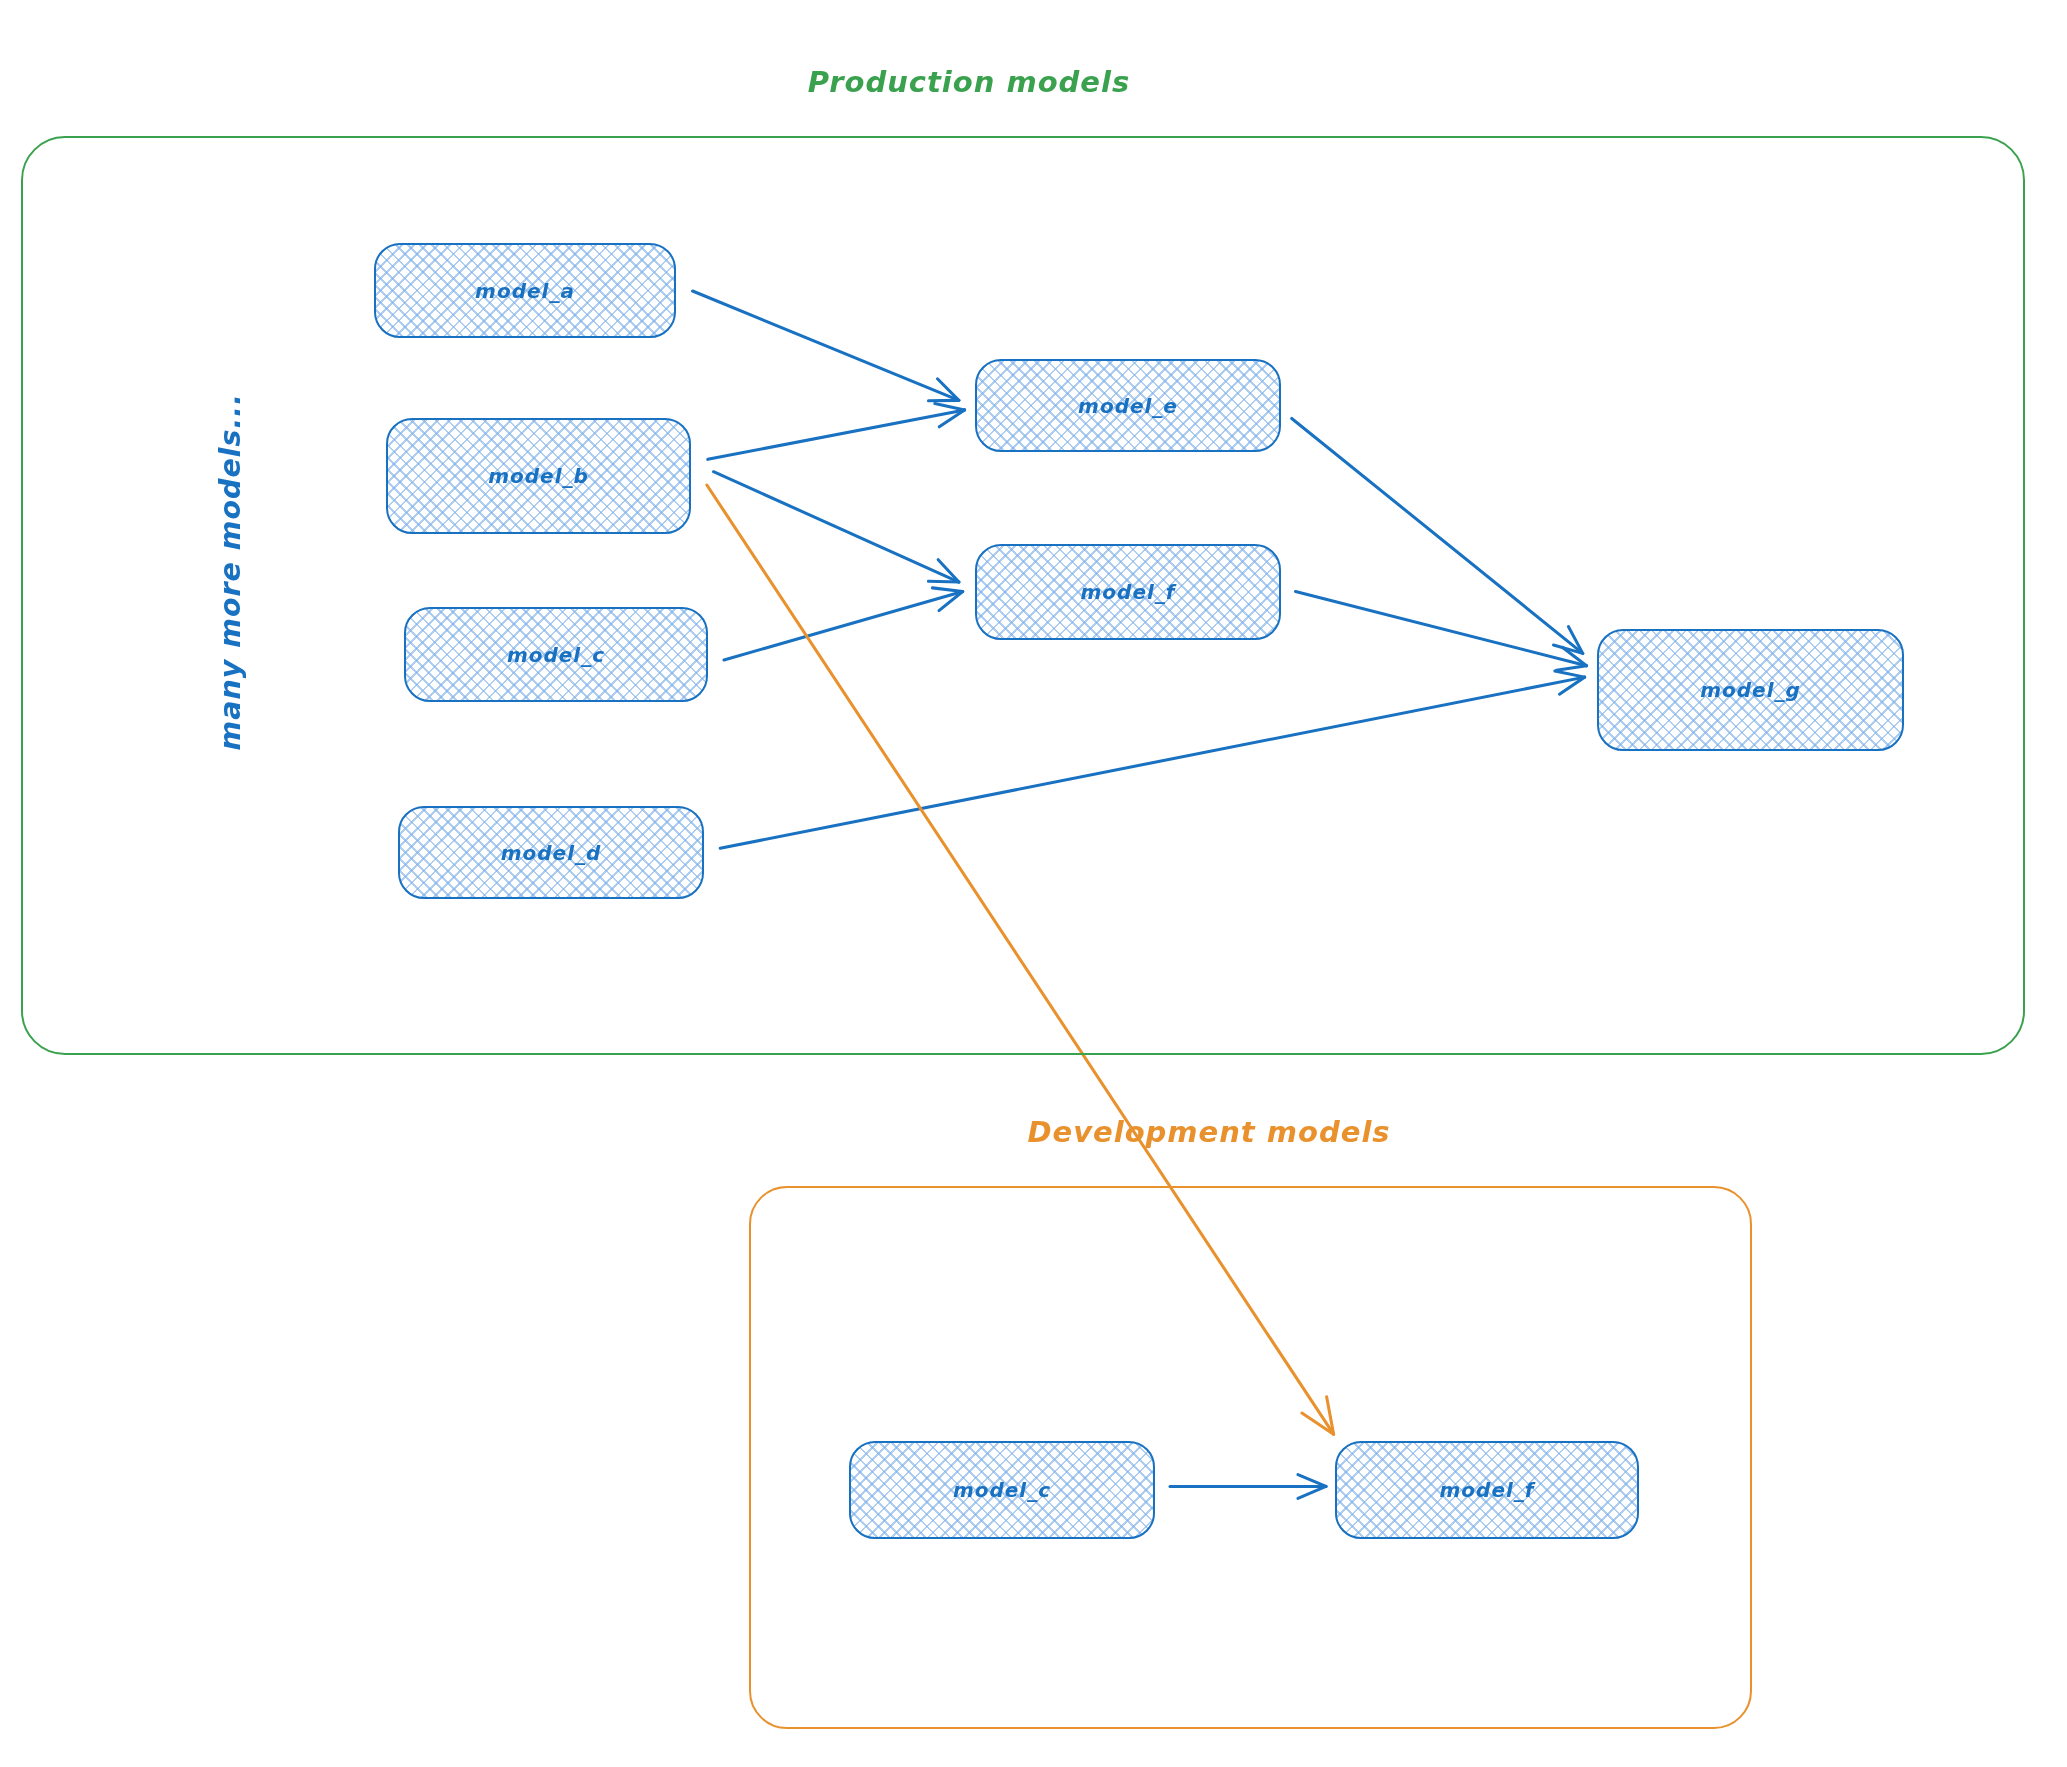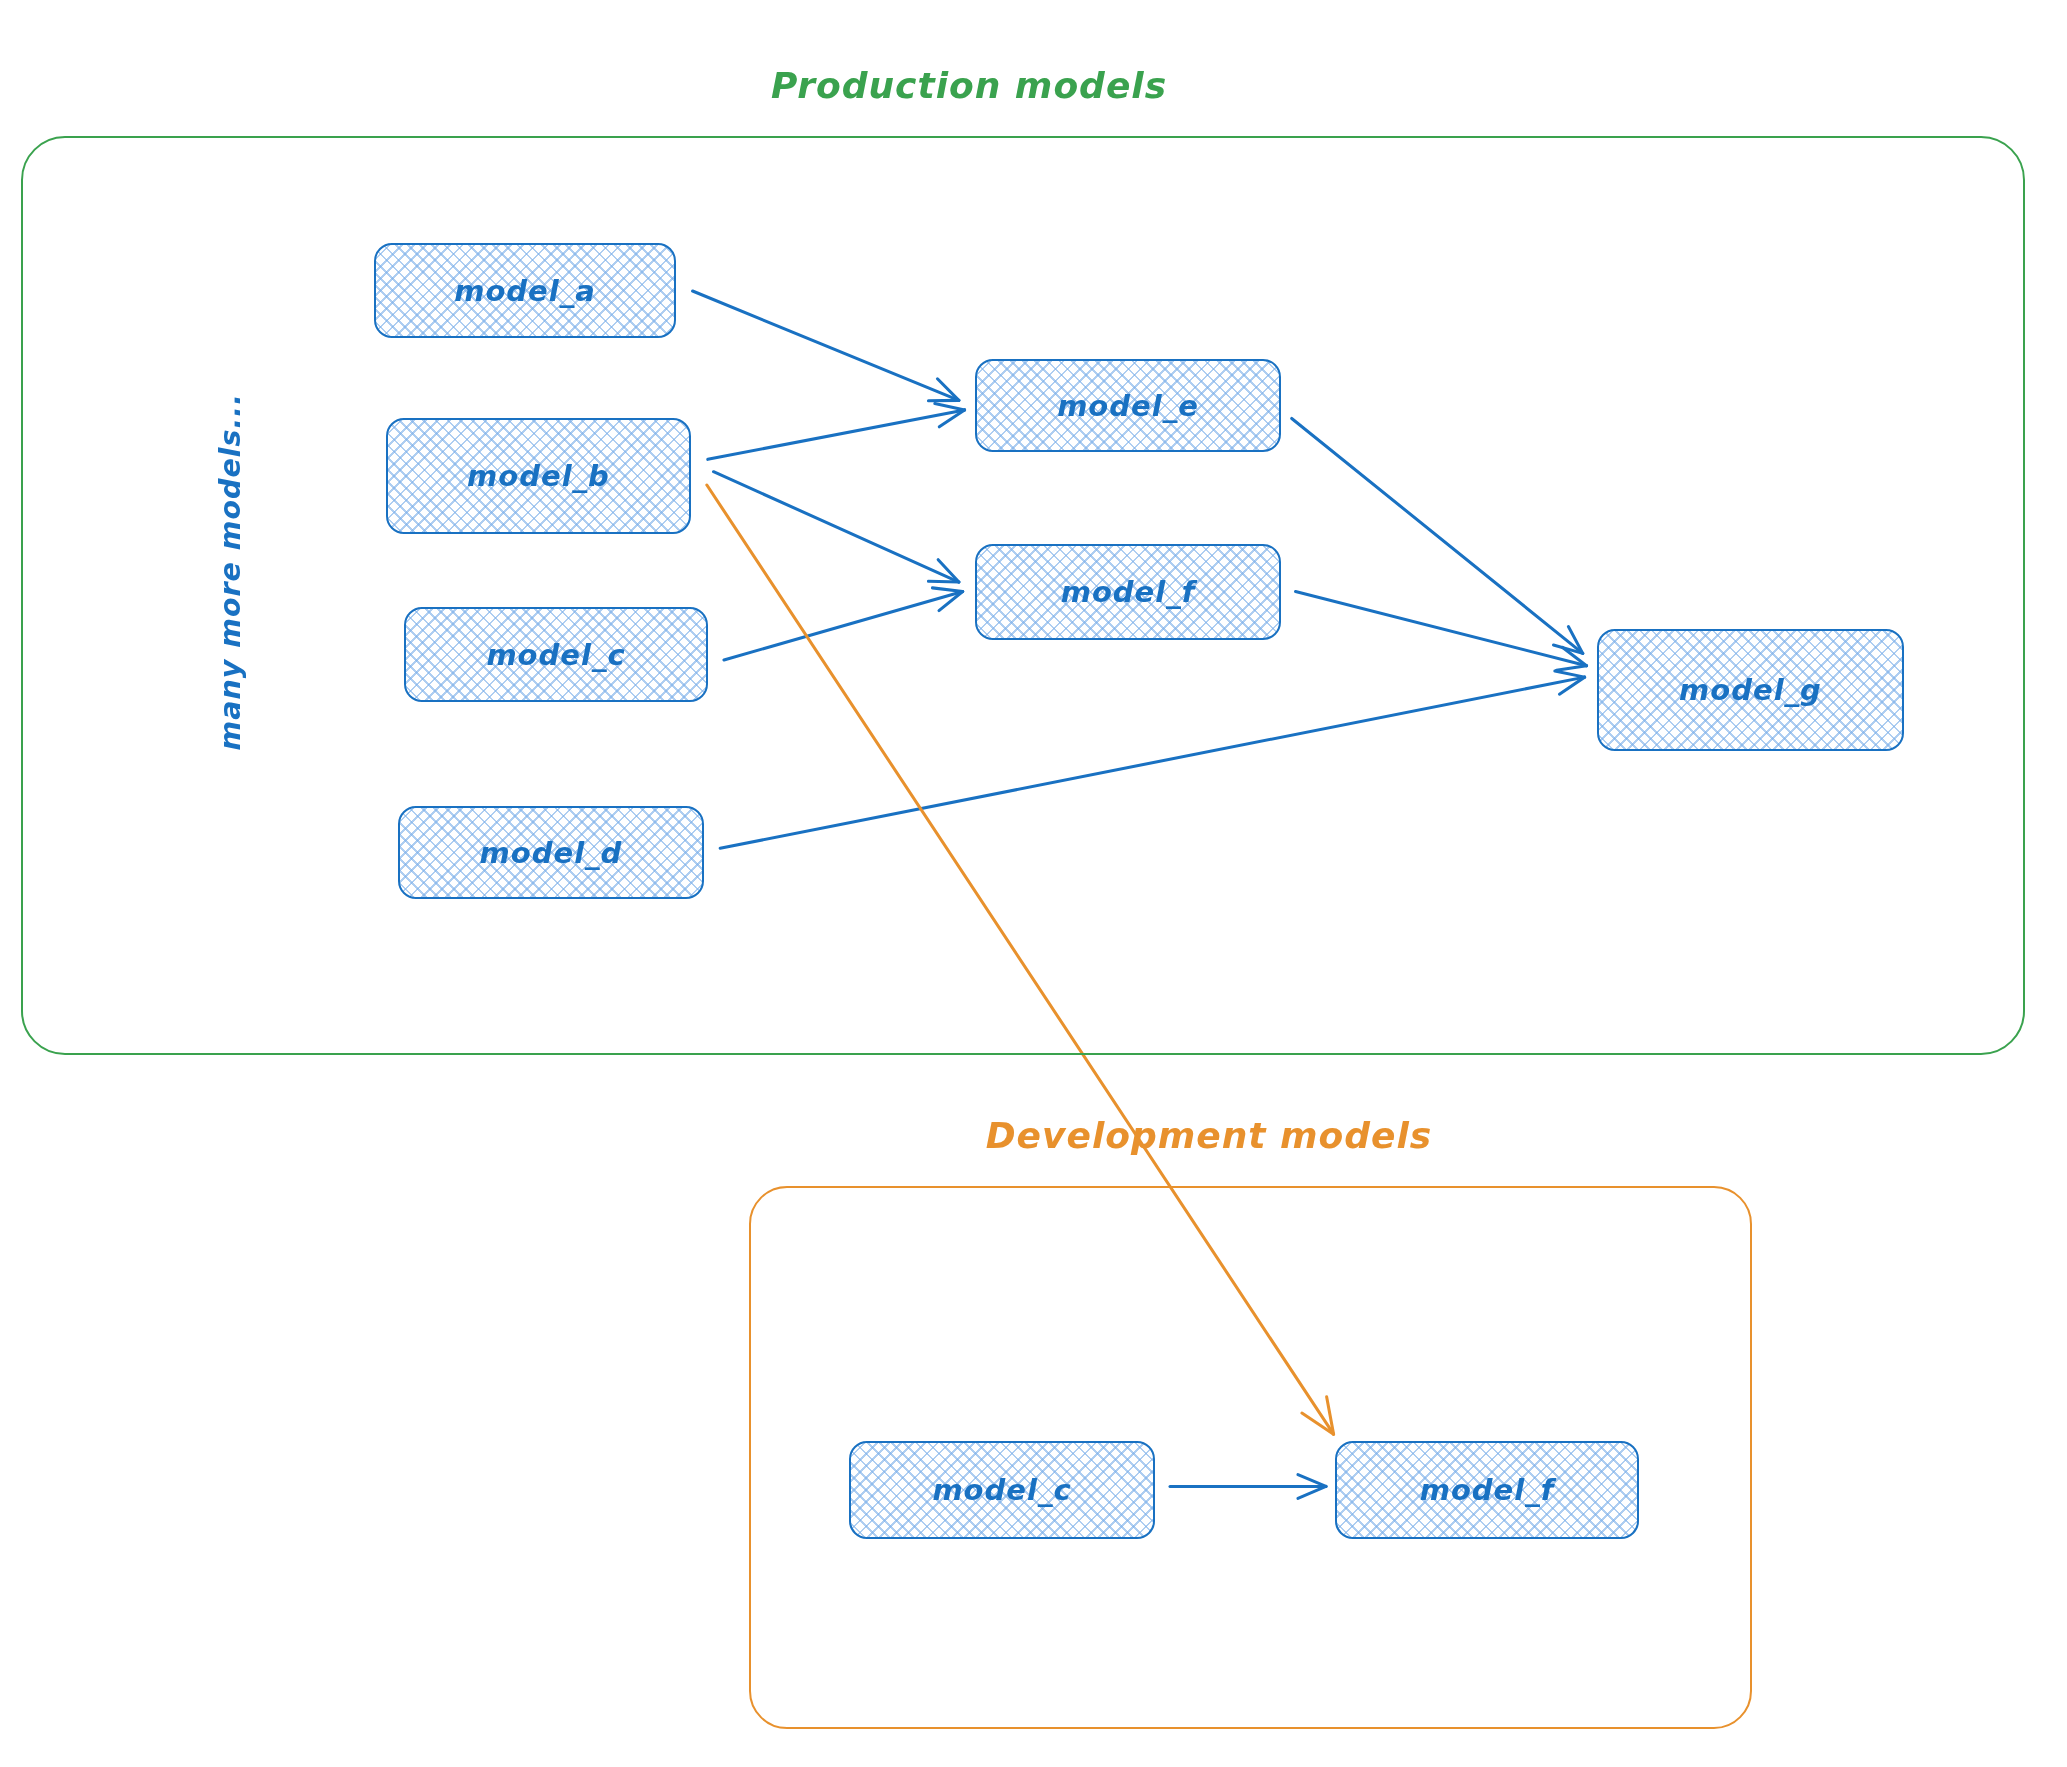--- a/index.html
+++ b/index.html
@@ -13,38 +13,38 @@
   .frame{
     position:absolute;
     border:2.9px solid;
     border-radius:44px;
     background:transparent;
   }
   .frame.production{border-color:var(--green);}
   .frame.development{border-color:var(--orange);border-radius:38px;}
   .frame-title{
     position:absolute;
-    font-size:36px;
+    font-size:29px;
     font-style:italic;
     font-weight:700;
     letter-spacing:1px;
     text-align:left;
     white-space:nowrap;
     transform:translateX(-50%);
   }
   .frame-title.production{color:var(--green);}
   .frame-title.development{color:var(--orange);margin-left:20px;}
   .node{
     position:absolute;
     box-sizing:border-box;
     border:2.9px solid var(--blue);
-    border-radius:18px;
+    border-radius:26px;
     display:flex;align-items:center;justify-content:center;
     color:var(--blue);
-    font-size:29px;
+    font-size:20px;
     font-style:italic;
     font-weight:600;
     letter-spacing:1px;
     background-image:
       repeating-linear-gradient(45deg,  rgba(125,176,233,.62) 0 1.9px, transparent 1.9px 8.6px),
       repeating-linear-gradient(135deg, rgba(125,176,233,.62) 0 1.9px, transparent 1.9px 8.6px);
     background-color:#ffffff;
   }
   .side-note{
     position:absolute;

